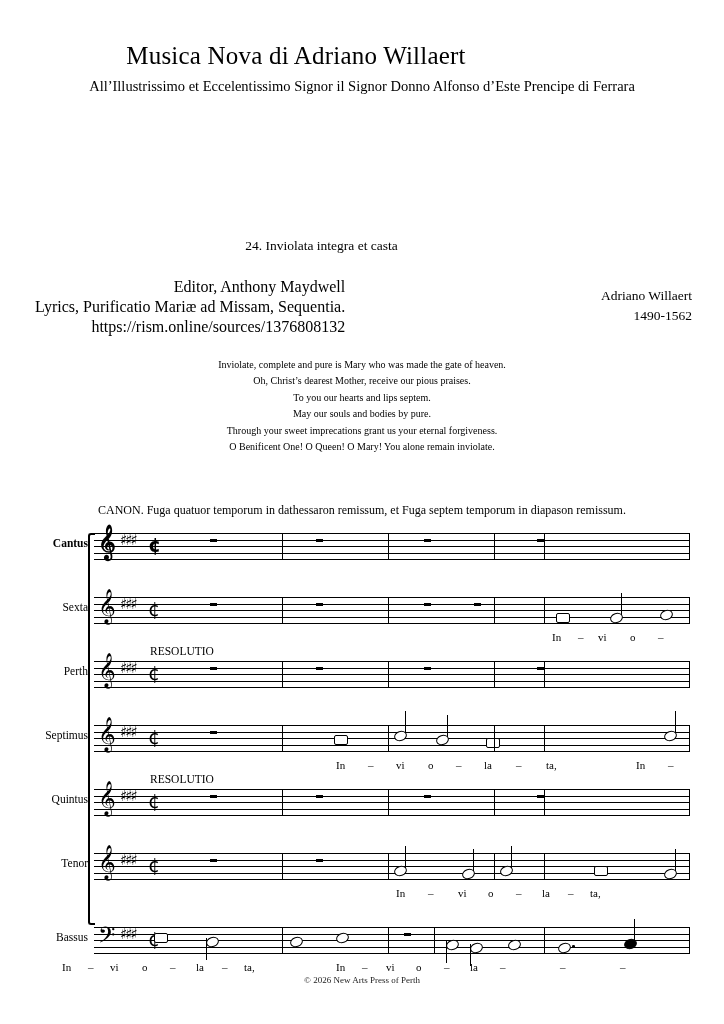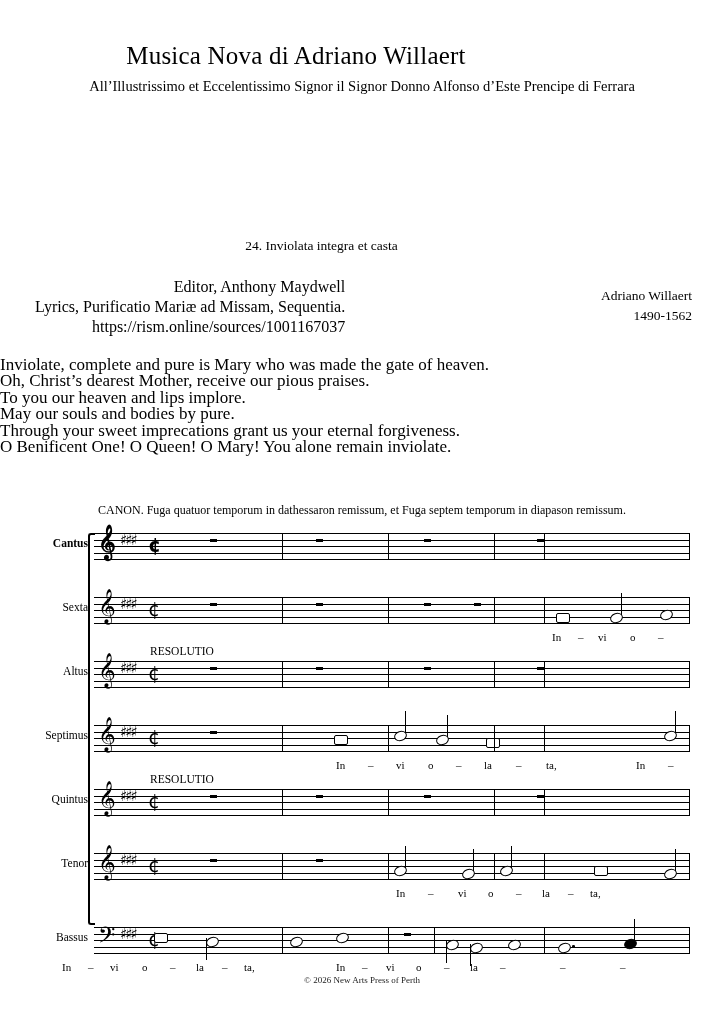--- a/index.html
+++ b/index.html
@@ -66,21 +66,22 @@
     text-align: right;
     font-size: 13.5px;
     line-height: 20px;
   }
 
   .lyrics {
     position: absolute;
     top: 357px;
     left: 0;
     width: 724px;
-    font-size: 17px;
+    text-align: center;
+    font-size: 10px;
     line-height: 16.4px;
   }
 
   .canon-note {
     position: absolute;
     top: 503px;
     left: 0;
     width: 724px;
     text-align: center;
     font-size: 12px;
@@ -256,32 +257,32 @@
 <div class="page">
 
   <div class="title">Musica Nova di Adriano Willaert</div>
   <div class="subtitle">All’Illustrissimo et Eccelentissimo Signor il Signor Donno Alfonso d’Este Prencipe di Ferrara</div>
 
   <div class="piece-title">24. Inviolata integra et casta</div>
 
   <div class="credits-left">
     <div>Editor, Anthony Maydwell</div>
     <div>Lyrics, Purificatio Mariæ ad Missam, Sequentia.</div>
-    <div>https://rism.online/sources/1001167037</div>
+    <div>https://rism.online/sources/1376808132</div>
   </div>
 
   <div class="credits-right">
     <div>Adriano Willaert</div>
     <div>1490-1562</div>
   </div>
 
   <div class="lyrics">
     <div>Inviolate, complete and pure is Mary who was made the gate of heaven.</div>
     <div>Oh, Christ’s dearest Mother, receive our pious praises.</div>
-    <div>To you our heaven and lips implore.</div>
+    <div>To you our hearts and lips septem.</div>
     <div>May our souls and bodies by pure.</div>
     <div>Through your sweet imprecations grant us your eternal forgiveness.</div>
     <div>O Benificent One! O Queen! O Mary! You alone remain inviolate.</div>
   </div>
 
   <div class="canon-note">CANON. Fuga quatuor temporum in dathessaron remissum, et Fuga septem temporum in diapason remissum.</div>
 
   <div class="system">
 
     <div class="brace"></div>
@@ -335,21 +336,21 @@
         <div class="endbar"></div>
       </div>
       <div class="lyric" style="left:552px; top:42px;">In</div>
       <div class="hyph" style="left:578px; top:42px;">–</div>
       <div class="lyric" style="left:598px; top:42px;">vi</div>
       <div class="lyric" style="left:630px; top:42px;">o</div>
       <div class="hyph" style="left:658px; top:42px;">–</div>
     </div>
 
     <div class="stave-row" style="top:128px;">
-      <div class="part-label">Altus</div>
+      <div class="part-label">Perth</div>
       <div class="resolutio" style="left:150px; top:-8px;">RESOLUTIO</div>
       <div class="stave">
         <div class="line l0"></div>
           <div class="line l1"></div>
           <div class="line l2"></div>
           <div class="line l3"></div>
           <div class="line l4"></div>
         <div class="clef">𝄞</div>
         <div class="keysig">♯♯♯</div>
         <div class="timesig">¢</div>

